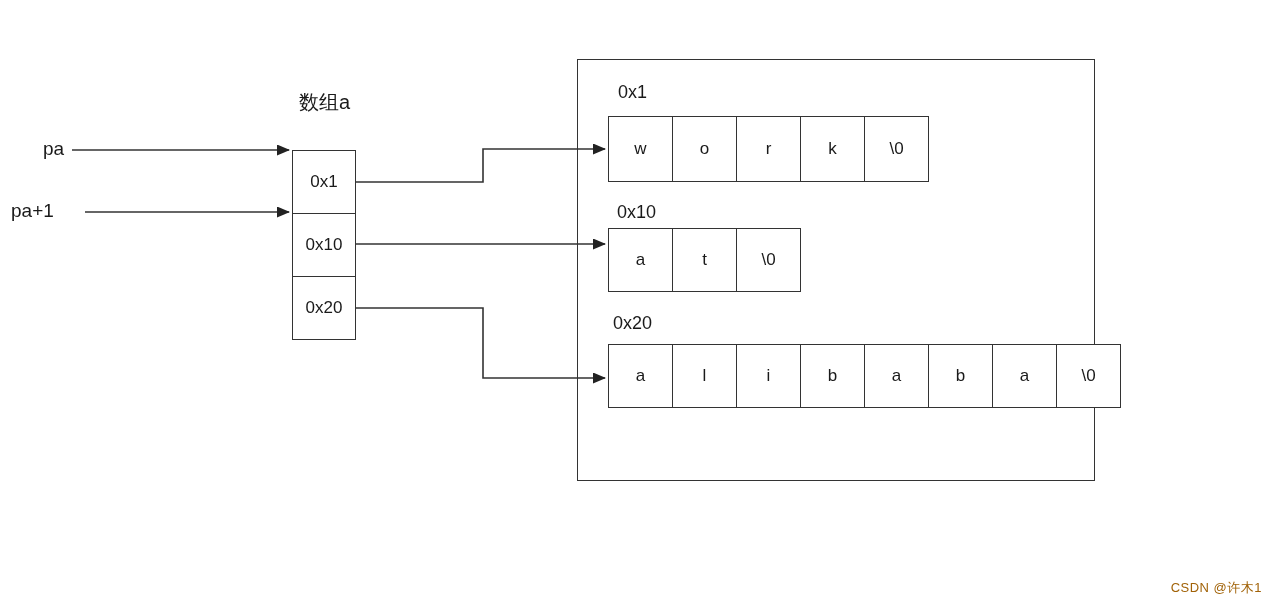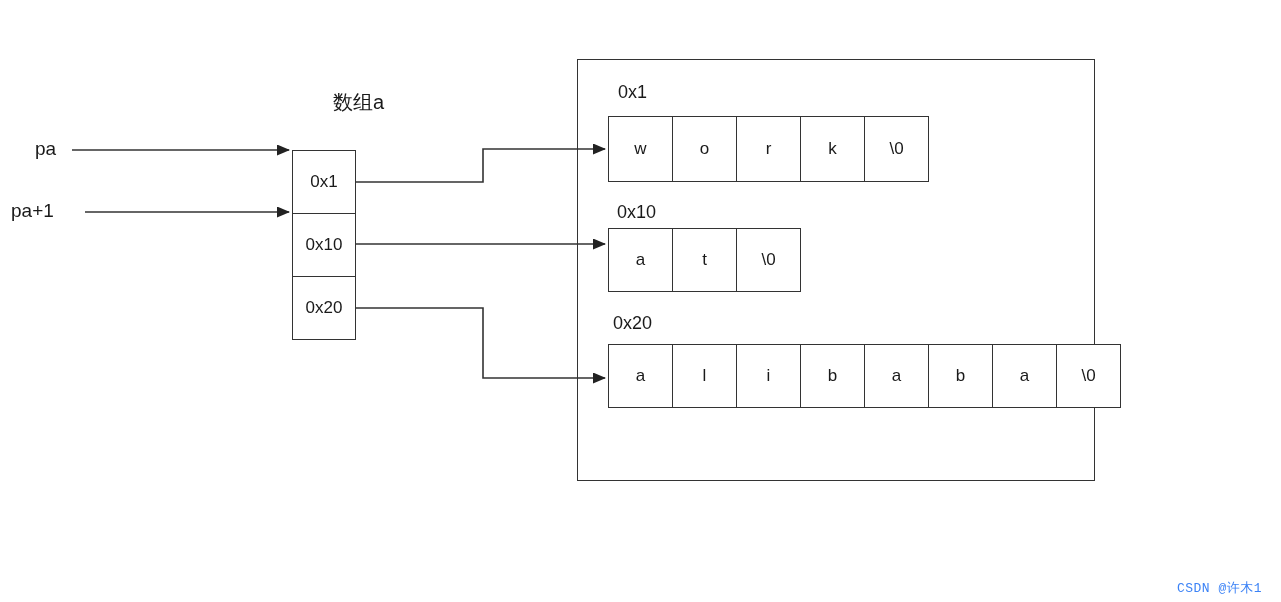--- a/index.html
+++ b/index.html
@@ -18,21 +18,20 @@
   }
   .lbl {
     position: absolute;
     font-size: 19px;
     line-height: 20px;
     color: #1a1a1a;
     white-space: nowrap;
   }
   .arr-title {
     font-size: 20px;
-    margin-left: 34px;
   }
   .addr-lbl {
     font-size: 18px;
   }
   
   .ptr-box {
     position: absolute;
     left: 292px;
     top: 150px;
     width: 64px;
@@ -89,32 +88,31 @@
     left: 0;
     top: 0;
     pointer-events: none;
     z-index: 5;
   }
   .watermark {
     position: absolute;
     right: 19px;
     top: 579px;
     font-size: 13px;
-    color: #3b82f6;
+    color: #a16207;
     letter-spacing: 0.5px;
     white-space: nowrap;
-    font-family: Liberation Mono, monospace;
   }
 </style>
 </head>
 <body>
 
 <div class="canvas">
 
-  <div class="lbl" style="left:35px; top:139px;">pa</div>
+  <div class="lbl" style="left:43px; top:139px;">pa</div>
   <div class="lbl" style="left:11px; top:201px;">pa+1</div>
 
   <div class="lbl arr-title" style="left:299px; top:92px;">数组a</div>
 
   <div class="ptr-box">
     <div class="ptr-cell">0x1</div>
     <div class="ptr-cell">0x10</div>
     <div class="ptr-cell">0x20</div>
   </div>
 

